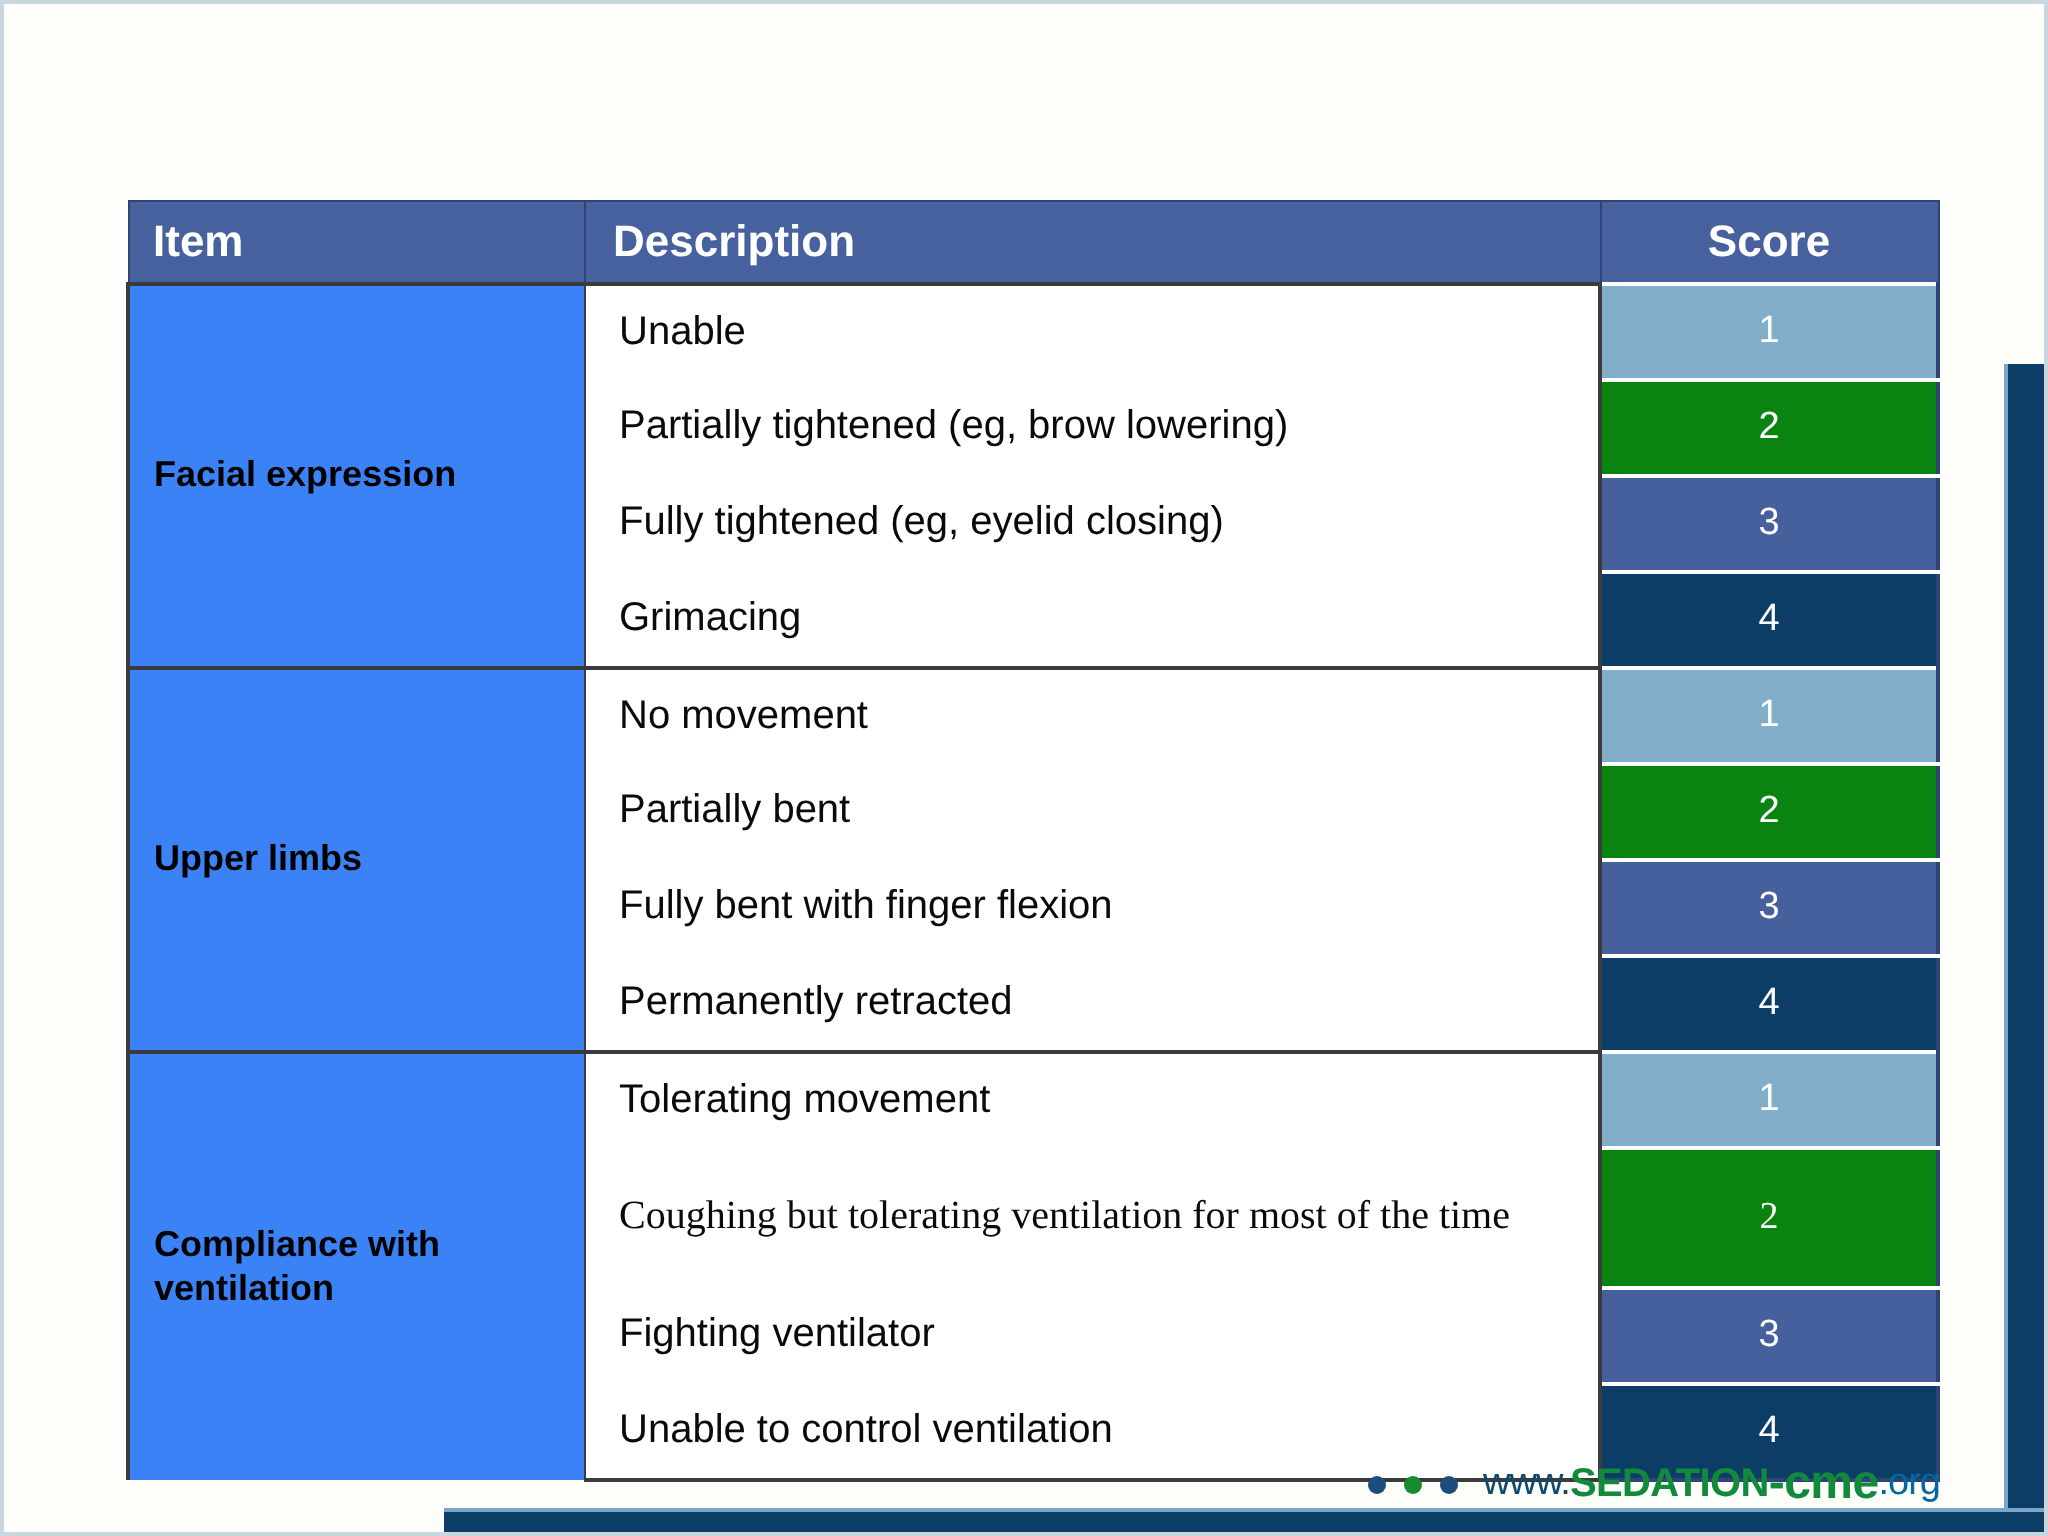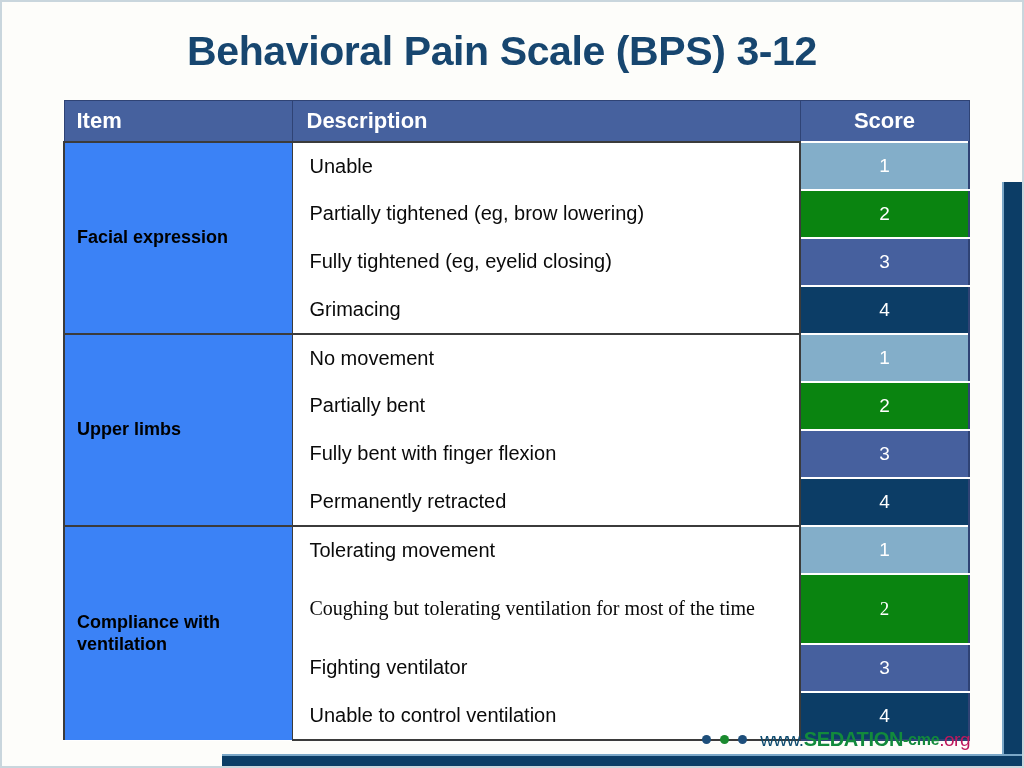--- a/index.html
+++ b/index.html
@@ -166,32 +166,31 @@
     height: 9px;
     border-radius: 50%;
     margin-right: 9px;
     display: inline-block;
   }
   .logo .dot-a { background: #1d4e7a; }
   .logo .dot-b { background: #1a8a2e; }
   .logo .dot-c { background: #1d4e7a; }
   .logo .www  { font-size: 19px; color: #0c4a6e; margin-left: 4px; letter-spacing: -0.5px; }
   .logo .brand{ font-size: 20px; color: #128a3c; font-weight: bold; letter-spacing: -0.3px; }
-  .logo .cme  { font-size: 16px; color: #128a3c; font-weight: bold; letter-spacing: -0.3px; }
-  .logo .tld  { font-size: 19px; color: #be185d; letter-spacing: -0.5px; }
+  .logo .cme  { font-size: 24px; color: #128a3c; font-weight: bold; letter-spacing: -0.3px; }
+  .logo .tld  { font-size: 19px; color: #0369a1; letter-spacing: -0.5px; }
 </style>
 </head>
 <body>
 
 <div id="slide">
 
   <div class="rail-right"></div>
   <div class="rail-bottom"></div>
 
-  <div class="title">Behavioral Pain Scale (BPS) 3-12</div>
 
   <table class="bps-table">
     <colgroup>
       <col class="c-item">
       <col class="c-desc">
       <col class="c-score">
     </colgroup>
     <thead>
       <tr>
         <th class="h-item">Item</th>

